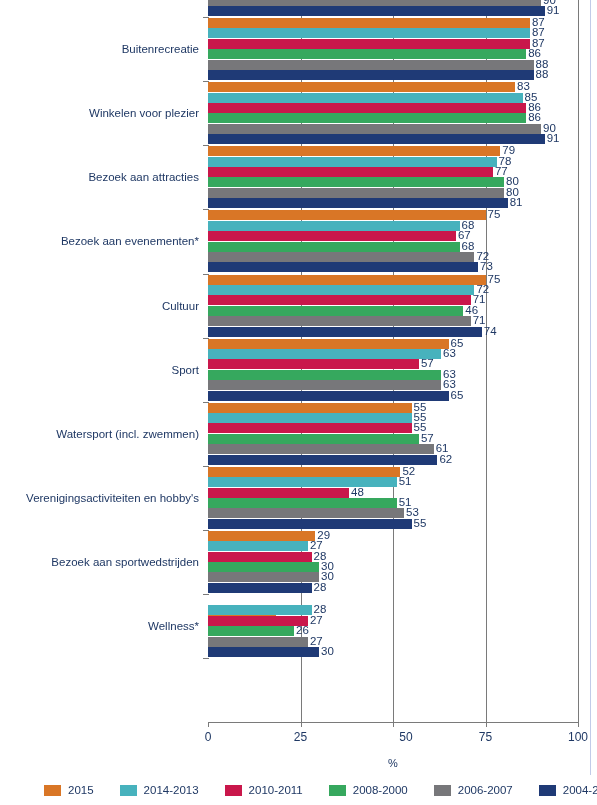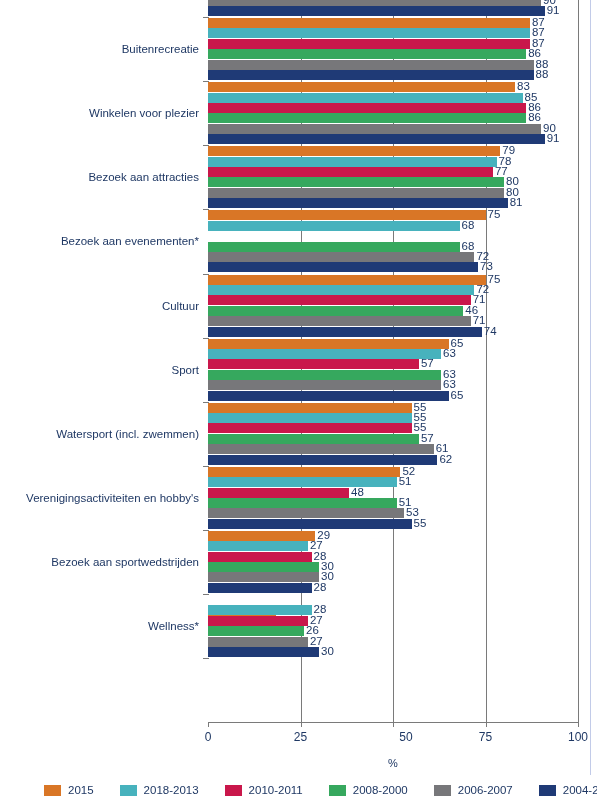--- a/index.html
+++ b/index.html
@@ -260,20 +260,24 @@
           </div>
           <div class="group" style="top: 256.4px;">
             <div class="bar-row" style="top: 0px; width: 277.5px;">
               <span class="bar" style="background: rgb(217, 118, 38);"></span>
               <span class="bar-val">75</span>
             </div>
             <div class="bar-row" style="top: 10.4px; width: 251.6px;">
               <span class="bar" style="background: rgb(71, 178, 189);"></span>
               <span class="bar-val">68</span>
             </div>
+            <div class="bar-row" style="top: 20.8px; width: 247.9px;">
+              <span class="bar" style="background: rgb(201, 23, 75);"></span>
+              <span class="bar-val">67</span>
+            </div>
             <div class="bar-row" style="top: 31.2px; width: 251.6px;">
               <span class="bar" style="background: rgb(54, 168, 94);"></span>
               <span class="bar-val">68</span>
             </div>
             <div class="bar-row" style="top: 41.6px; width: 266.4px;">
               <span class="bar" style="background: rgb(119, 119, 122);"></span>
               <span class="bar-val">72</span>
             </div>
             <div class="bar-row" style="top: 52px; width: 270.1px;">
               <span class="bar" style="background: rgb(31, 58, 118);"></span>
@@ -416,21 +420,21 @@
               <span class="bar-val">21</span>
             </div>
             <div class="bar-row" style="top: 10.4px; width: 103.6px;">
               <span class="bar" style="background: rgb(71, 178, 189);"></span>
               <span class="bar-val">28</span>
             </div>
             <div class="bar-row" style="top: 20.8px; width: 99.9px;">
               <span class="bar" style="background: rgb(201, 23, 75);"></span>
               <span class="bar-val">27</span>
             </div>
-            <div class="bar-row" style="top: 31.2px; width: 96px;">
+            <div class="bar-row" style="top: 31.2px; width: 86px;">
               <span class="bar" style="background: rgb(54, 168, 94);"></span>
               <span class="bar-val">26</span>
             </div>
             <div class="bar-row" style="top: 41.6px; width: 99.9px;">
               <span class="bar" style="background: rgb(119, 119, 122);"></span>
               <span class="bar-val">27</span>
             </div>
             <div class="bar-row" style="top: 52px; width: 111px;">
               <span class="bar" style="background: rgb(31, 58, 118);"></span>
               <span class="bar-val">30</span>
@@ -483,21 +487,21 @@
 
   <div class="axis-title">%</div>
 
   <div class="legend" id="legend">
       <div class="legend-item">
         <span class="legend-swatch" style="background: rgb(217, 118, 38);"></span>
         <span class="legend-label">2015</span>
       </div>
       <div class="legend-item">
         <span class="legend-swatch" style="background: rgb(71, 178, 189);"></span>
-        <span class="legend-label">2018-2013</span>
+        <span class="legend-label">2014-2013</span>
       </div>
       <div class="legend-item">
         <span class="legend-swatch" style="background: rgb(201, 23, 75);"></span>
         <span class="legend-label">2010-2011</span>
       </div>
       <div class="legend-item">
         <span class="legend-swatch" style="background: rgb(54, 168, 94);"></span>
         <span class="legend-label">2008-2000</span>
       </div>
       <div class="legend-item">

